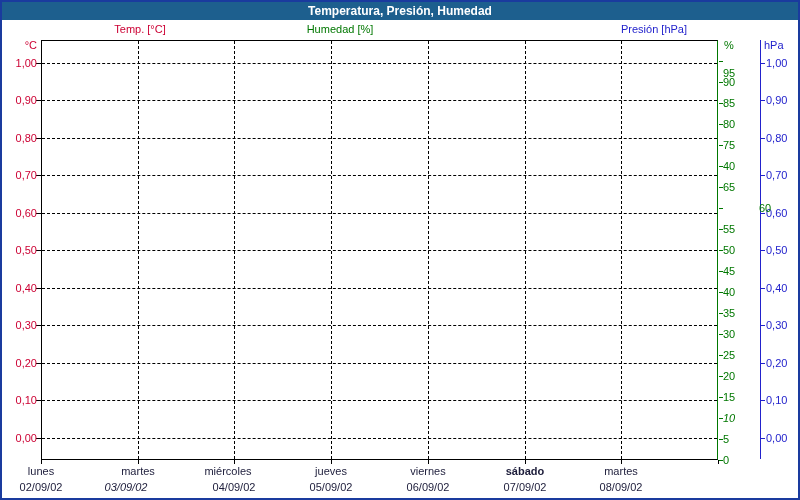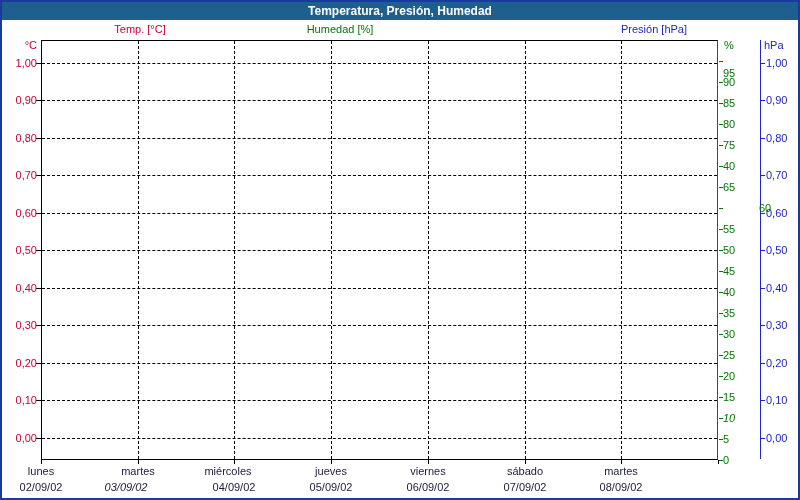--- a/index.html
+++ b/index.html
@@ -192,17 +192,17 @@
     <div class="x-label x-weekday" style="left: 41px;">lunes</div>
     <div class="x-label x-date" style="left: 41px;">02/09/02</div>
     <div class="x-label x-weekday" style="left: 138px;">martes</div>
     <div class="x-label x-date" style="left: 126px; font-style: italic;">03/09/02</div>
     <div class="x-label x-weekday" style="left: 228px;">miércoles</div>
     <div class="x-label x-date" style="left: 234px;">04/09/02</div>
     <div class="x-label x-weekday" style="left: 331px;">jueves</div>
     <div class="x-label x-date" style="left: 331px;">05/09/02</div>
     <div class="x-label x-weekday" style="left: 428px;">viernes</div>
     <div class="x-label x-date" style="left: 428px;">06/09/02</div>
-    <div class="x-label x-weekday" style="left: 525px;">sábado</div>
+    <div class="x-label x-weekday" style="left: 525px; font-weight: bold;">sábado</div>
     <div class="x-label x-date" style="left: 525px;">07/09/02</div>
     <div class="x-label x-weekday" style="left: 621px;">martes</div>
     <div class="x-label x-date" style="left: 621px;">08/09/02</div>
   </div>
 
 </body></html>

